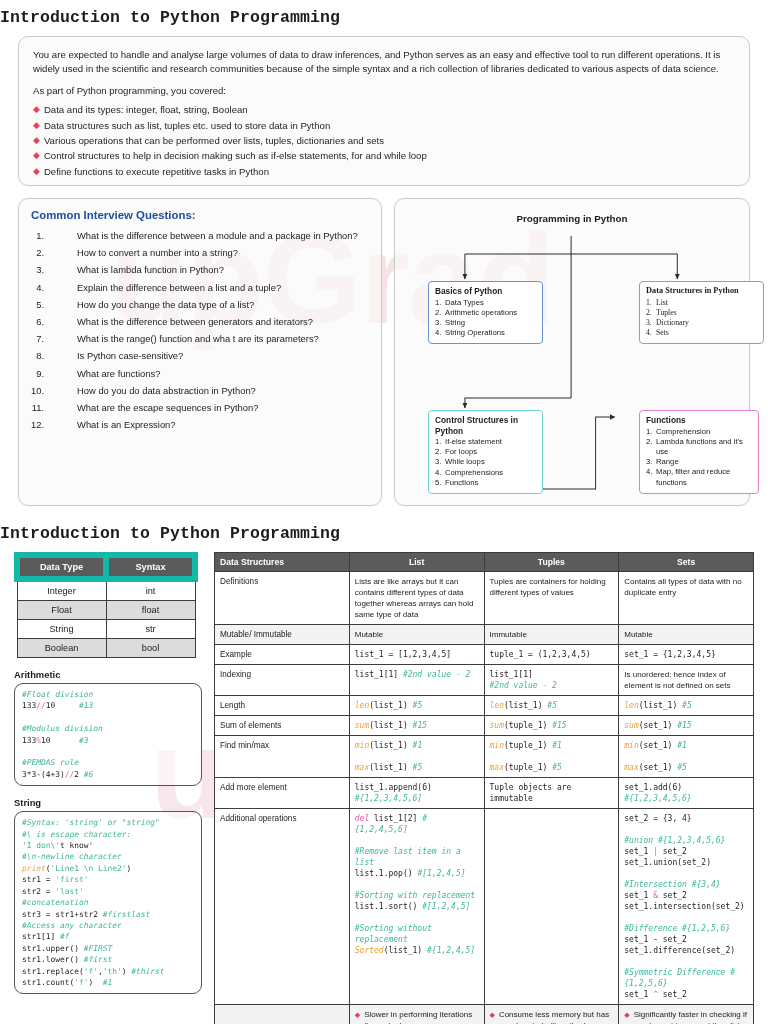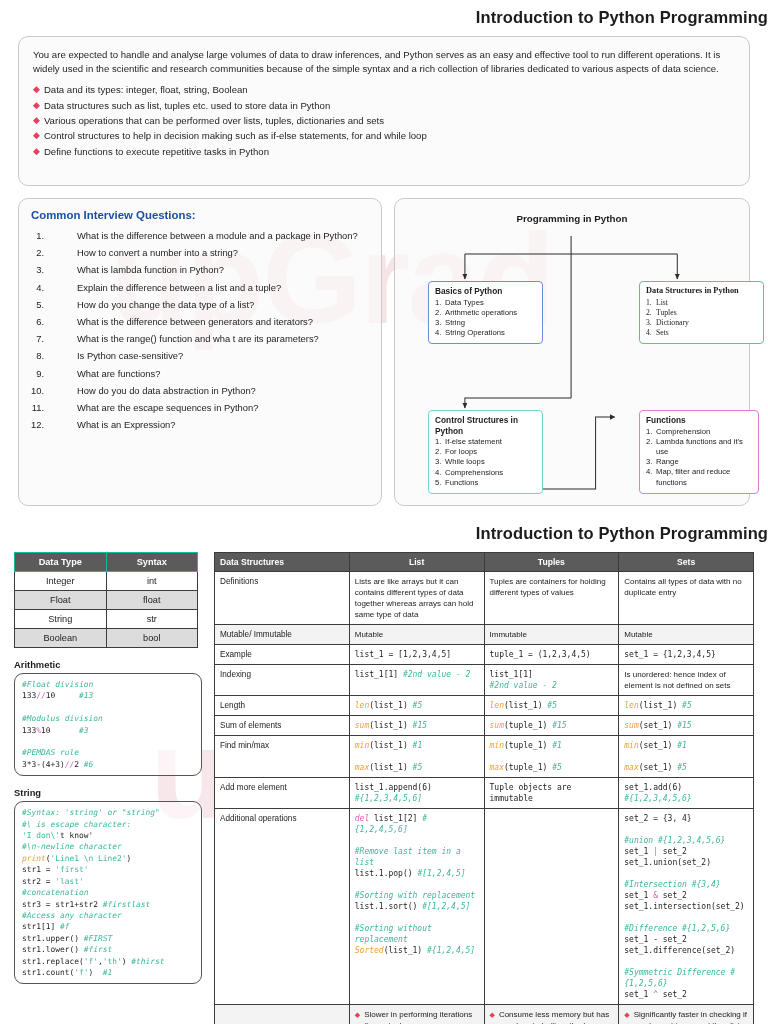--- a/index.html
+++ b/index.html
@@ -21,22 +21,22 @@
   .watermark2 {
     position: absolute; left: 150px; top: 700px;
     font-size: 128px; font-weight: 700; letter-spacing: -2px;
     color: #f7e2e6; opacity: .8; z-index: 0;
     pointer-events: none; user-select: none; white-space: nowrap;
   }
 
   
   .title {
     position: relative; z-index: 3;
-    text-align: right; font-size: 16.5px; font-weight: 700;
-    color: #1c1c1c; letter-spacing: .1px;
+    text-align: left; font-size: 16.5px; font-weight: 700;
+    color: #1c1c1c; letter-spacing: .1px; font-family: Liberation Mono, monospace;
   }
   #title1 { padding-top: 8px; }
   #title2 { padding-top: 0; }
 
   
   .card {
     position: relative; z-index: 2;
     border: 1px solid #c9c9c9; border-radius: 10px;
     background: rgba(250,250,250,0.72);
   }
@@ -107,21 +107,21 @@
   
   .bottom { position: relative; z-index: 2; margin-top: 18px; }
   .bottom-row { display: flex; gap: 0; margin-top: 9px; padding: 0 14px; }
   .left-col { flex: 0 0 200px; padding-right: 12px; }
   .right-col { flex: 1 1 auto; }
 
   
   table.dt { border-collapse: collapse; width: 184px; table-layout: fixed; }
   table.dt th {
     background: #5b5b5b; color: #ffffff; font-size: 9.2px; font-weight: 700;
-    padding: 4px 2px; text-align: center; border: 1px solid #14b8a6;
+    padding: 4px 2px; text-align: center; border: 6px solid #14b8a6;
   }
   table.dt td {
     font-size: 9.2px; padding: 4px 2px; text-align: center;
     border: 1px solid #3c3c3c; color: #1c1c1c;
   }
   table.dt tr.odd td { background: #ffffff; }
   table.dt tr.even td { background: #dcdcdc; }
 
   
   .sec-label {
@@ -174,20 +174,21 @@
 
 <div class="page">
 
   <div class="watermark">upGrad</div>
   <div class="watermark2">upGrad</div>
 
   <div class="title" id="title1">Introduction to Python Programming</div>
 
   <div class="card" id="intro-card">
     <div class="intro-p">You are expected to handle and analyse large volumes of data to draw inferences, and Python serves as an easy and effective tool to run different operations. It is widely used in the scientific and research communities because of the simple syntax and a rich collection of libraries dedicated to various aspects of data science.</div>
+    <div class="intro-sub">As part of Python programming, you covered:</div>
     <div class="bullets" id="intro-bullets">
         <div class="bullet">
           <span class="dot">◆</span>
           <span>Data and its types: integer, float, string, Boolean</span>
         </div>
         <div class="bullet">
           <span class="dot">◆</span>
           <span>Data structures such as list, tuples etc. used to store data in Python</span>
         </div>
         <div class="bullet">

